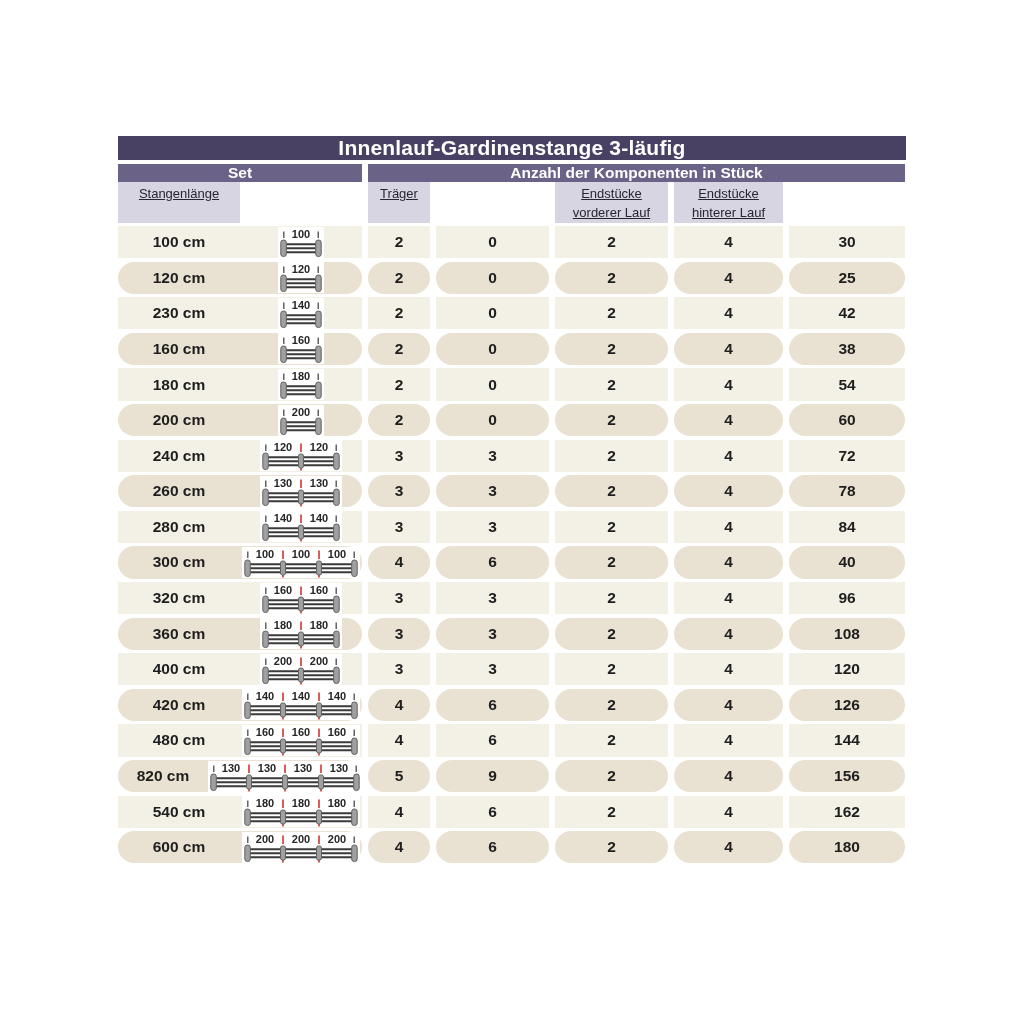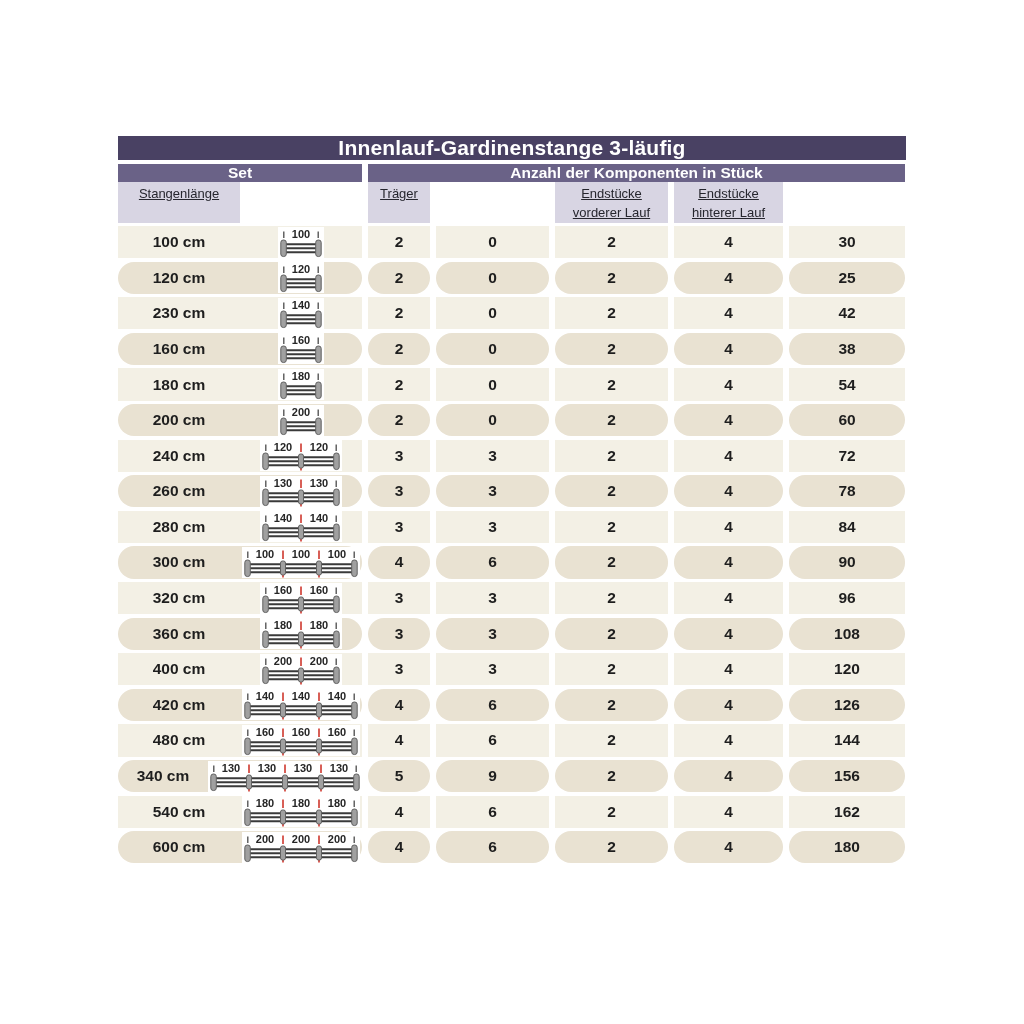--- a/index.html
+++ b/index.html
@@ -358,21 +358,21 @@
                 <rect x="74.5" y="14" width="5" height="14" rx="2" fill="#a0a0a0" stroke="#616161" stroke-width="1"></rect>
                 <rect x="2.8" y="13" width="5.5" height="16.5" rx="2.5" fill="#a0a0a0" stroke="#616161" stroke-width="1"></rect>
                 <rect x="109.7" y="13" width="5.5" height="16.5" rx="2.5" fill="#a0a0a0" stroke="#616161" stroke-width="1"></rect>
               </svg>
             </div>
     </div>
     <div class="cell val g4">4</div>
     <div class="cell val g6">6</div>
     <div class="cell val g8">2</div>
     <div class="cell val g10">4</div>
-    <div class="cell val g12">90</div>
+    <div class="cell val g12">40</div>
   </div>
         <div class="grid row light">
     <div class="cell setcell">
       <div class="lenbox">
               <span class="txt">320 cm</span>
             </div>
       <div class="diagbox">
               <svg width="82" height="31" viewBox="0 0 82 31" xmlns="http://www.w3.org/2000/svg">
                 <rect x="0" y="0" width="82" height="31" fill="#ffffff"></rect>
                 <line x1="5.8" y1="4.5" x2="5.8" y2="11" stroke="#4a4a4a" stroke-width="1.3"></line>
@@ -516,21 +516,21 @@
     </div>
     <div class="cell val g4">4</div>
     <div class="cell val g6">6</div>
     <div class="cell val g8">2</div>
     <div class="cell val g10">4</div>
     <div class="cell val g12">144</div>
   </div>
         <div class="grid row dark">
     <div class="cell setcell">
       <div class="lenbox">
-              <span class="txt">340 cm</span>
+              <span class="txt">820 cm</span>
             </div>
       <div class="diagbox">
               <svg width="154" height="31" viewBox="0 0 154 31" xmlns="http://www.w3.org/2000/svg">
                 <rect x="0" y="0" width="154" height="31" fill="#ffffff"></rect>
                 <line x1="5.8" y1="4.5" x2="5.8" y2="11" stroke="#4a4a4a" stroke-width="1.3"></line>
                 <line x1="148.2" y1="4.5" x2="148.2" y2="11" stroke="#4a4a4a" stroke-width="1.3"></line>
                 <text x="23" y="11" text-anchor="middle" font-size="11" font-weight="bold" fill="#262626" font-family="Liberation Sans, sans-serif">130</text>
                 <text x="59" y="11" text-anchor="middle" font-size="11" font-weight="bold" fill="#262626" font-family="Liberation Sans, sans-serif">130</text>
                 <line x1="41" y1="3.5" x2="41" y2="12" stroke="#cf372d" stroke-width="1.6"></line>
                 <text x="95" y="11" text-anchor="middle" font-size="11" font-weight="bold" fill="#262626" font-family="Liberation Sans, sans-serif">130</text>

